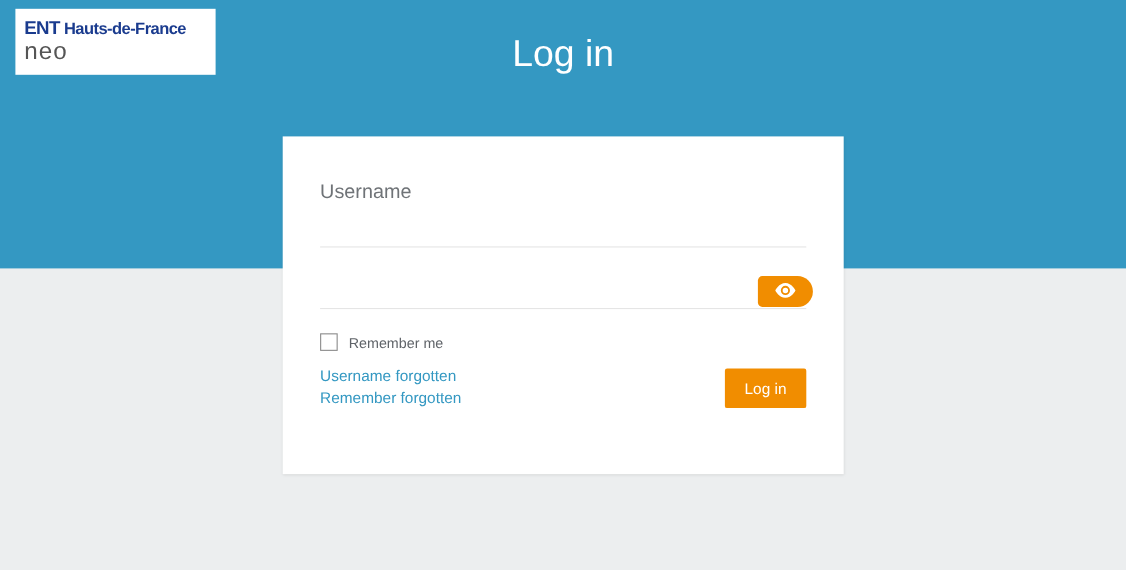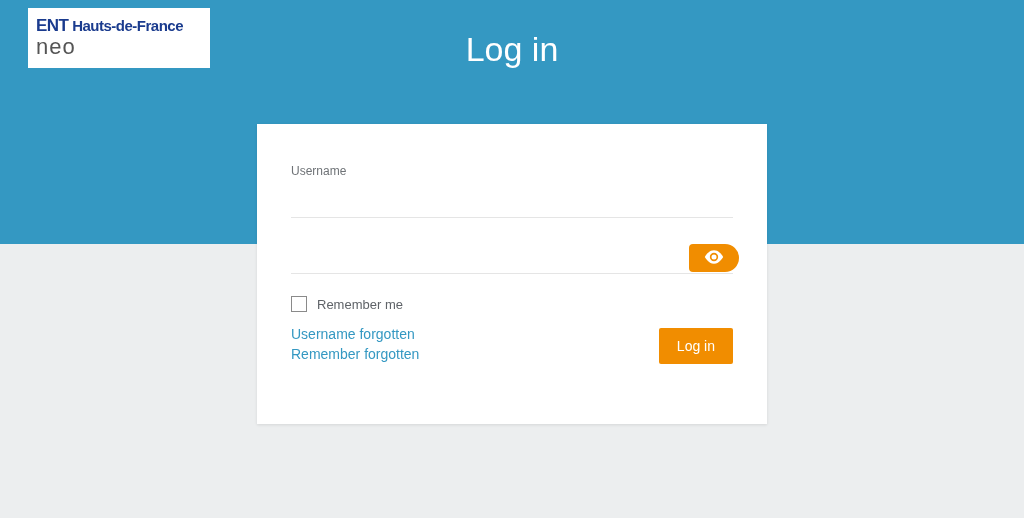--- a/index.html
+++ b/index.html
@@ -15,21 +15,21 @@
       width: 100%;
       height: 244px;
       background: #3498c2;
       position: absolute;
       top: 0;
       left: 0;
     }
     .logo-box {
       position: absolute;
       top: 8px;
-      left: 28px;
+      left: 14px;
       width: 182px;
       height: 60px;
       background: #fff;
       padding: 6px 8px;
       display: flex;
       flex-direction: column;
       justify-content: center;
     }
     .logo-line1 {
       font-size: 15px;
@@ -64,21 +64,21 @@
       left: 50%;
       transform: translateX(-50%);
       width: 510px;
       background: #fff;
       padding: 40px 34px 60px 34px;
       box-shadow: 0 1px 3px rgba(0,0,0,0.1);
     }
     .field-group { margin-bottom: 22px; }
     .field-label {
       display: block;
-      font-size: 12px;
+      font-size: 18px;
       color: #6f7377;
       margin-bottom: 6px;
     }
     .field-input {
       width: 100%;
       border: none;
       border-bottom: 1px solid #e5e5e5;
       font-size: 15px;
       padding: 8px 2px;
       outline: none;

